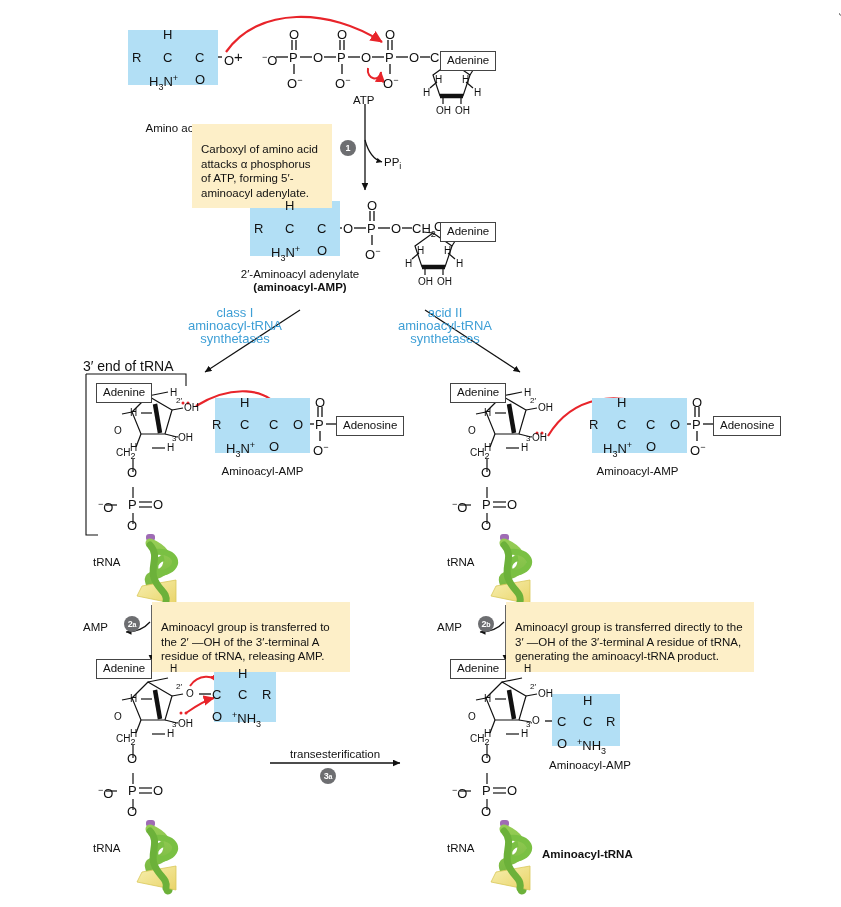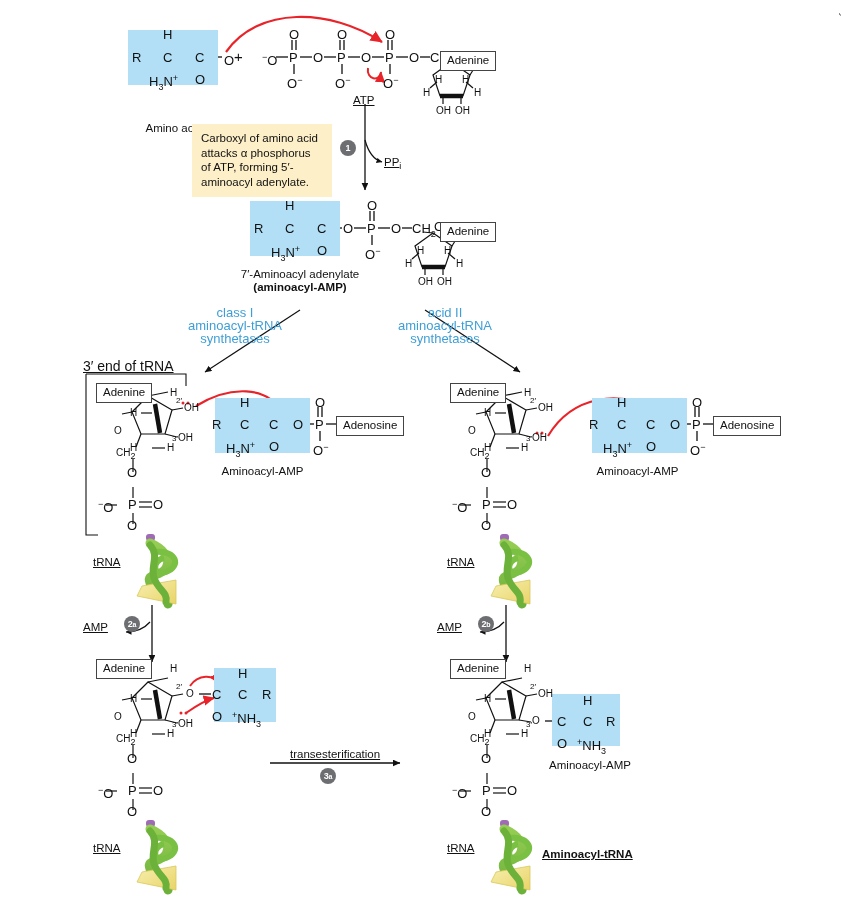--- a/index.html
+++ b/index.html
@@ -4,29 +4,29 @@
 <style>
   html,body{margin:0;padding:0;}
   body{
     width:841px;height:907px;background:#ffffff;
     font-family:"Liberation Sans", sans-serif;
     position:relative;overflow:hidden;color:#111;
   }
   .stage{position:absolute;left:0;top:0;width:841px;height:907px;}
   .abs{position:absolute;}
   
-  .lbl{font-size:11.5px;color:#111;white-space:nowrap;text-decoration:underline;}
+  .lbl{font-size:11.5px;color:#111;white-space:nowrap;}
   .lbl-c{font-size:11.5px;color:#111;white-space:nowrap;text-align:center;}
   .small{font-size:14px;}
   .bold{font-weight:bold;}
   .blue-txt{color:#3e9fd6;font-size:13px;text-align:center;line-height:13px;white-space:nowrap;}
   
   .callout{
     background:#fdefc8;color:#111;font-size:11.5px;line-height:14.6px;
-    padding:7px 9px 8px 9px;box-sizing:border-box;
+    padding:18px 9px 8px 9px;box-sizing:border-box;
   }
   
   .hl{background:#b2dff5;position:absolute;}
   
   .boxed{
     border:1px solid #444;background:#fff;font-size:11.5px;
     padding:2px 6px 3px 6px;white-space:nowrap;box-sizing:border-box;
     line-height:13px;
   }
   
@@ -411,21 +411,21 @@
   <div class="abs atom" style="left:367px;top:199px;">O</div>
   <div class="abs atom" style="left:365px;top:245px;">O<span class="sup">−</span></div>
   <div class="abs atom" style="left:434px;top:220px;">O</div>
   <div class="abs atom sm" style="left:417px;top:244px;">H</div>
   <div class="abs atom sm" style="left:444px;top:244px;">H</div>
   <div class="abs atom sm" style="left:405px;top:257px;">H</div>
   <div class="abs atom sm" style="left:456px;top:257px;">H</div>
   <div class="abs atom sm" style="left:418px;top:275px;">OH</div>
   <div class="abs atom sm" style="left:437px;top:275px;">OH</div>
   <div class="abs boxed" style="left:440px;top:222px;">Adenine</div>
-  <div class="abs lbl-c" style="left:205px;top:268px;width:190px;">7′-Aminoacyl adenylate</div>
+  <div class="abs lbl-c" style="left:205px;top:268px;width:190px;">2′-Aminoacyl adenylate</div>
   <div class="abs lbl-c" style="left:205px;top:281px;width:190px;font-weight:bold;">(aminoacyl-AMP)</div>
 
   <div class="abs blue-txt" style="left:180px;top:306px;width:110px;">
     <div>class I</div>
     <div>aminoacyl-tRNA</div>
     <div>synthetases</div>
   </div>
   <div class="abs blue-txt" style="left:385px;top:306px;width:120px;">
     <div>acid II</div>
     <div>aminoacyl-tRNA</div>
@@ -460,20 +460,21 @@
   <div class="abs atom" style="left:338px;top:418px;">O</div>
   <div class="abs atom" style="left:226px;top:439px;">H<span class="sub">3</span>N<span class="sup">+</span></div>
   <div class="abs atom" style="left:269px;top:440px;">O</div>
   <div class="abs atom" style="left:315px;top:396px;">O</div>
   <div class="abs atom" style="left:313px;top:441px;">O<span class="sup">−</span></div>
   <div class="abs boxed" style="left:336px;top:416px;">Adenosine</div>
   <div class="abs lbl-c" style="left:205px;top:465px;width:115px;">Aminoacyl-AMP</div>
 
   <div class="abs lbl" style="left:83px;top:621px;">AMP</div>
   <div class="abs badge" style="left:124px;top:616px;">2<span style="font-size:7px;">a</span></div>
+  <div class="abs callout" style="left:152px;top:602px;width:198px;">Aminoacyl group is transferred to the 2′ —OH of the 3′-terminal A residue of tRNA, releasing AMP.</div>
 
   <div class="abs boxed" style="left:96px;top:659px;">Adenine</div>
   <div class="abs atom sm" style="left:170px;top:662px;">H</div>
   <div class="abs atom sm" style="left:130px;top:692px;">H</div>
   <div class="abs atom sm" style="left:130px;top:727px;">H</div>
   <div class="abs atom sm" style="left:114px;top:710px;">O</div>
   <div class="abs atom sm" style="left:186px;top:687px;">O</div>
   <div class="abs atom sm" style="left:178px;top:717px;">OH</div>
   <div class="abs" style="left:176px;top:682px;font-size:8px;">2′</div>
   <div class="abs" style="left:172px;top:720px;font-size:8px;">3′</div>
@@ -523,20 +524,21 @@
   <div class="abs atom" style="left:715px;top:418px;">O</div>
   <div class="abs atom" style="left:603px;top:439px;">H<span class="sub">3</span>N<span class="sup">+</span></div>
   <div class="abs atom" style="left:646px;top:440px;">O</div>
   <div class="abs atom" style="left:692px;top:396px;">O</div>
   <div class="abs atom" style="left:690px;top:441px;">O<span class="sup">−</span></div>
   <div class="abs boxed" style="left:713px;top:416px;">Adenosine</div>
   <div class="abs lbl-c" style="left:580px;top:465px;width:115px;">Aminoacyl-AMP</div>
 
   <div class="abs lbl" style="left:437px;top:621px;">AMP</div>
   <div class="abs badge" style="left:478px;top:616px;">2<span style="font-size:7px;">b</span></div>
+  <div class="abs callout" style="left:506px;top:602px;width:248px;">Aminoacyl group is transferred directly to the 3′ —OH of the 3′-terminal A residue of tRNA, generating the aminoacyl-tRNA product.</div>
 
   <div class="abs boxed" style="left:450px;top:659px;">Adenine</div>
   <div class="abs atom sm" style="left:524px;top:662px;">H</div>
   <div class="abs atom sm" style="left:484px;top:692px;">H</div>
   <div class="abs atom sm" style="left:484px;top:727px;">H</div>
   <div class="abs atom sm" style="left:468px;top:710px;">O</div>
   <div class="abs atom sm" style="left:538px;top:687px;">OH</div>
   <div class="abs atom sm" style="left:532px;top:714px;">O</div>
   <div class="abs" style="left:530px;top:682px;font-size:8px;">2′</div>
   <div class="abs" style="left:526px;top:720px;font-size:8px;">3′</div>

